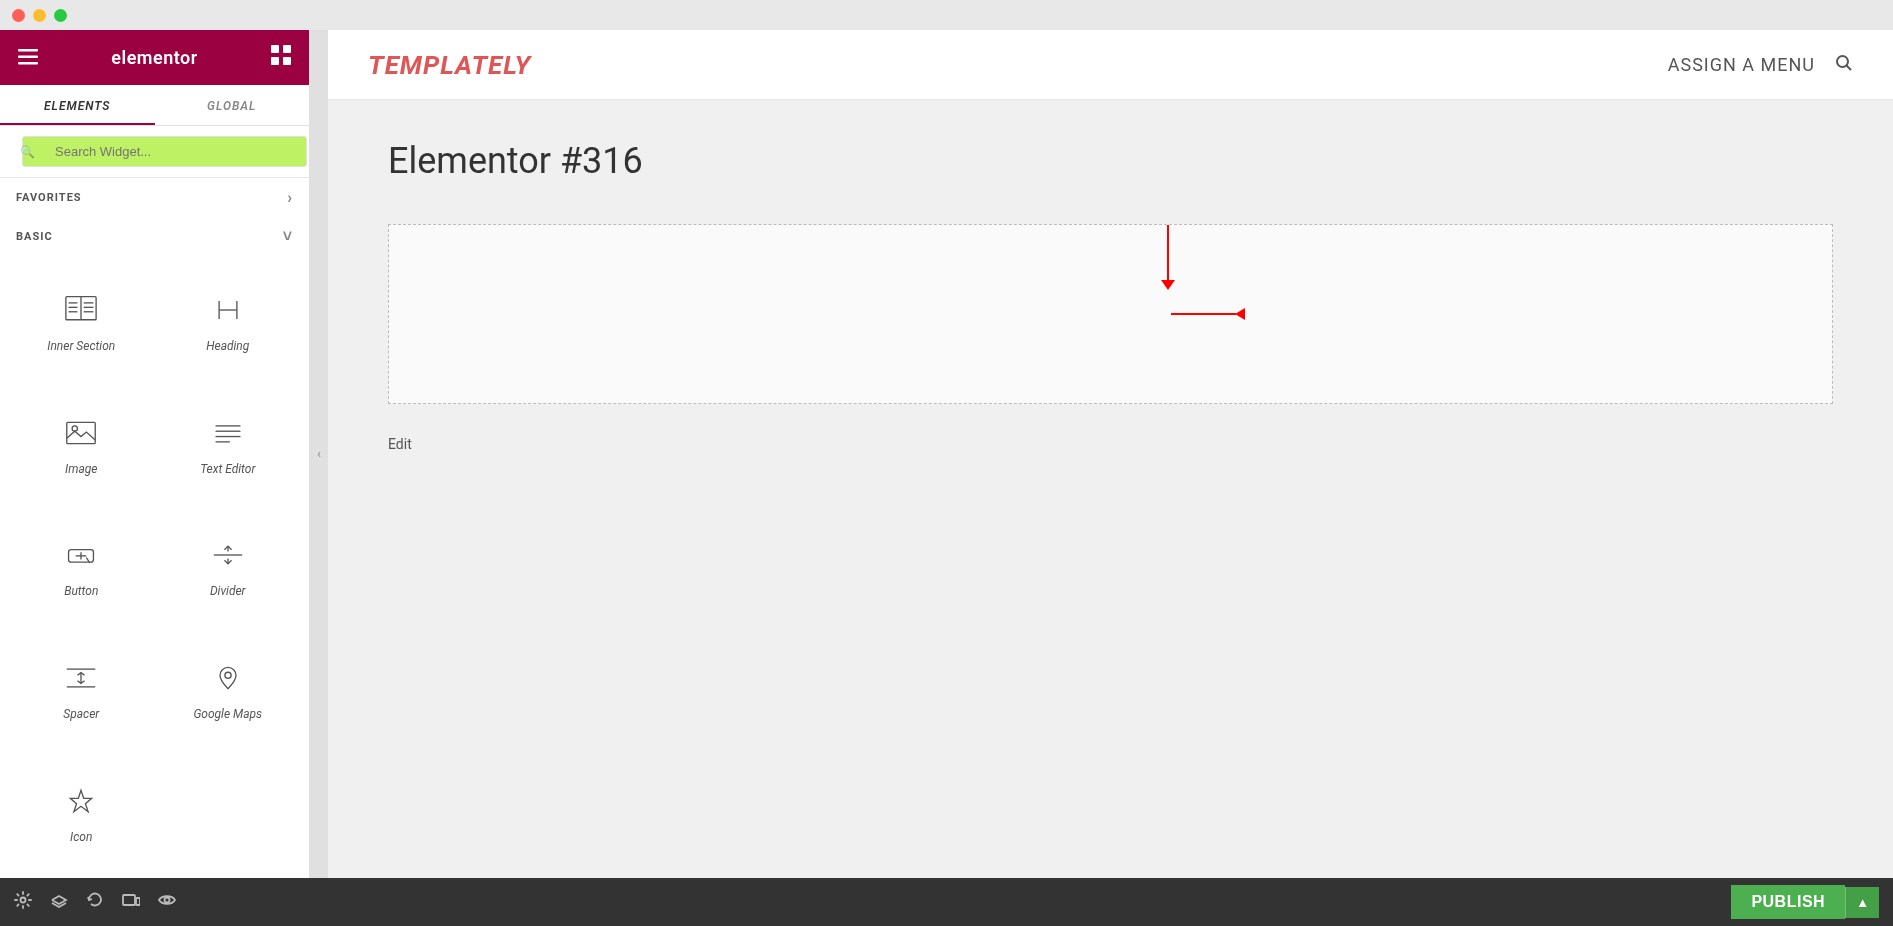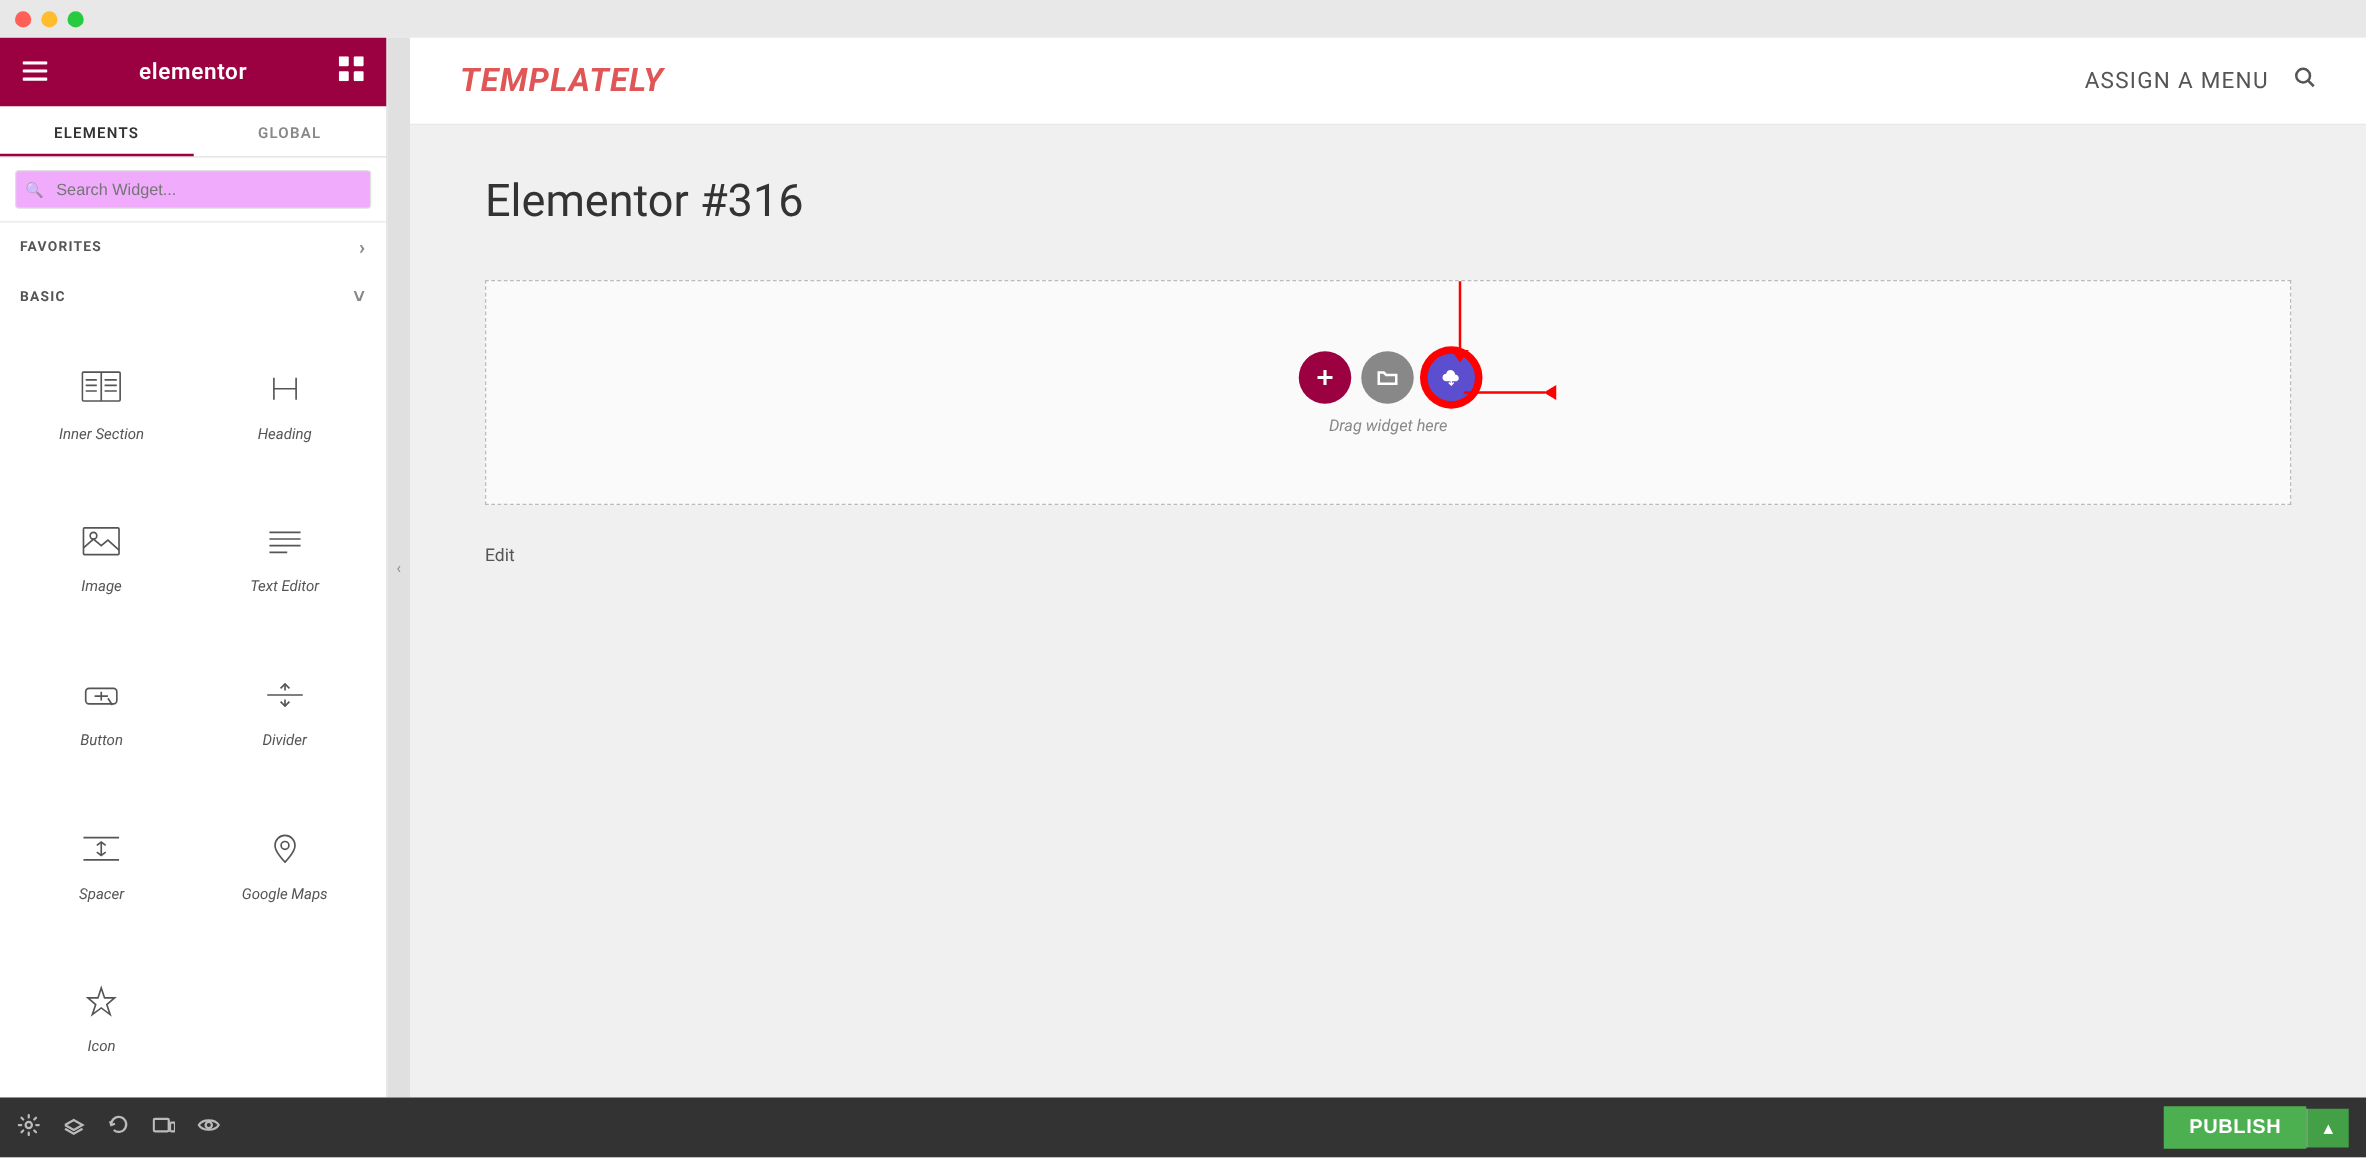--- a/index.html
+++ b/index.html
@@ -68,20 +68,21 @@
       flex: 1;
       text-align: center;
       padding: 14px 0 12px;
       font-size: 12px;
       font-weight: 600;
       letter-spacing: 1px;
       color: #888;
       cursor: pointer;
       text-transform: uppercase;
       position: relative;
+      font-style: italic;
     }
 
     .sidebar-tab.active {
       color: #333;
     }
 
     .sidebar-tab.active::after {
       content: '';
       position: absolute;
       bottom: 0;
@@ -95,23 +96,24 @@
       padding: 10px 12px;
       border-bottom: 1px solid #e8e8e8;
     }
 
     .search-box input {
       width: 100%;
       padding: 7px 10px 7px 32px;
       border: 1px solid #e0e0e0;
       border-radius: 3px;
       font-size: 13px;
-      background: #f0abfc;
+      background: #bef264;
       outline: none;
       color: #666;
+      margin-left: 10px;
     }
 
     .search-wrapper {
       position: relative;
     }
 
     .search-wrapper::before {
       content: '🔍';
       position: absolute;
       left: 8px;
@@ -563,47 +565,20 @@
         <div style="position:absolute; top:0; left:calc(50% + 50px); display:flex; flex-direction:column; align-items:center; z-index:10;">
           <div style="width:2px; height:55px; background:red;"></div>
           <div style="width:0; height:0; border-left:7px solid transparent; border-right:7px solid transparent; border-top:10px solid red;"></div>
         </div>
 
         <div style="position:absolute; top:50%; left:calc(50% + 60px); transform:translateY(-50%); display:flex; align-items:center; z-index:10;">
           <div style="width:65px; height:2px; background:red;"></div>
           <div style="width:0; height:0; border-top:6px solid transparent; border-bottom:6px solid transparent; border-right:10px solid red; margin-left:-1px;"></div>
         </div>
 
-        <div class="drop-zone-controls">
-          <div class="drop-zone-buttons">
-
-            <button class="dz-btn dz-btn-add" title="Add Element">
-              <svg width="18" height="18" viewBox="0 0 18 18" fill="none" stroke="white" stroke-width="2.5">
-                <line x1="9" y1="3" x2="9" y2="15"></line>
-                <line x1="3" y1="9" x2="15" y2="9"></line>
-              </svg>
-            </button>
-
-            <button class="dz-btn dz-btn-folder" title="Templates">
-              <svg width="18" height="18" viewBox="0 0 18 18" fill="none" stroke="white" stroke-width="2">
-                <path d="M2 5 L2 14 L16 14 L16 7 L8 7 L6 5 Z"></path>
-              </svg>
-            </button>
-
-            <button class="dz-btn dz-btn-template" title="Templately" style="background:#5b4fcf; width:44px; height:44px; position:relative;">
-              <svg width="22" height="22" viewBox="0 0 22 22" fill="none">
-                <circle cx="11" cy="11" r="10" fill="#5b4fcf"></circle>
-
-                <path d="M7 14 C5 14 4 12.5 4 11 C4 9.2 5.4 8 7 8 C7.2 6.3 8.5 5 10.5 5 C12.8 5 14 6.8 14 8.5 C15.5 8.5 17 9.5 17 11.5 C17 13.2 15.8 14 14 14 Z" fill="white"></path>
-                <path d="M11 12 L11 17 M9 15 L11 17 L13 15" stroke="white" stroke-width="1.2" fill="none"></path>
-              </svg>
-            </button>
-          </div>
-          <span class="drop-label">Drag widget here</span>
-        </div>
       </div>
 
       <div>
         <span class="edit-link">Edit</span>
       </div>
     </div>
   </div>
 </div>
 
 <div class="bottom-toolbar">

